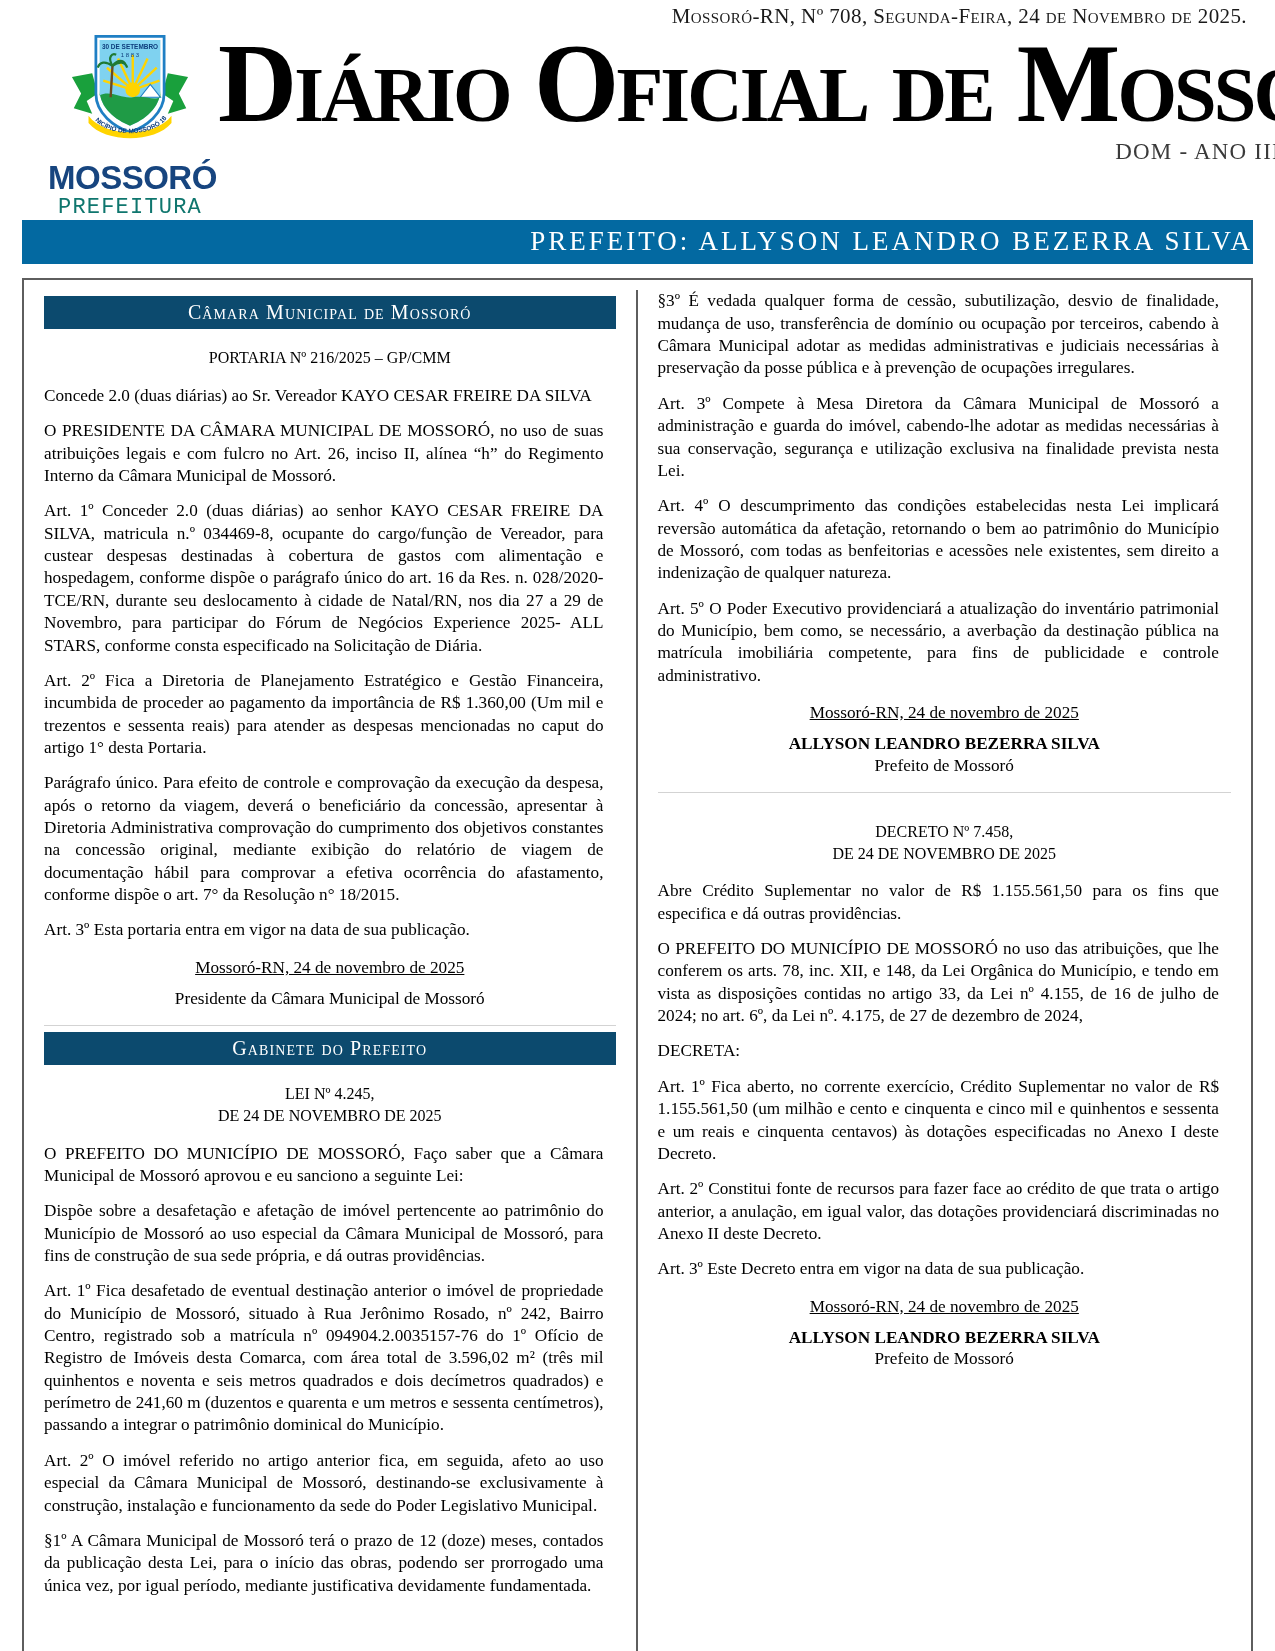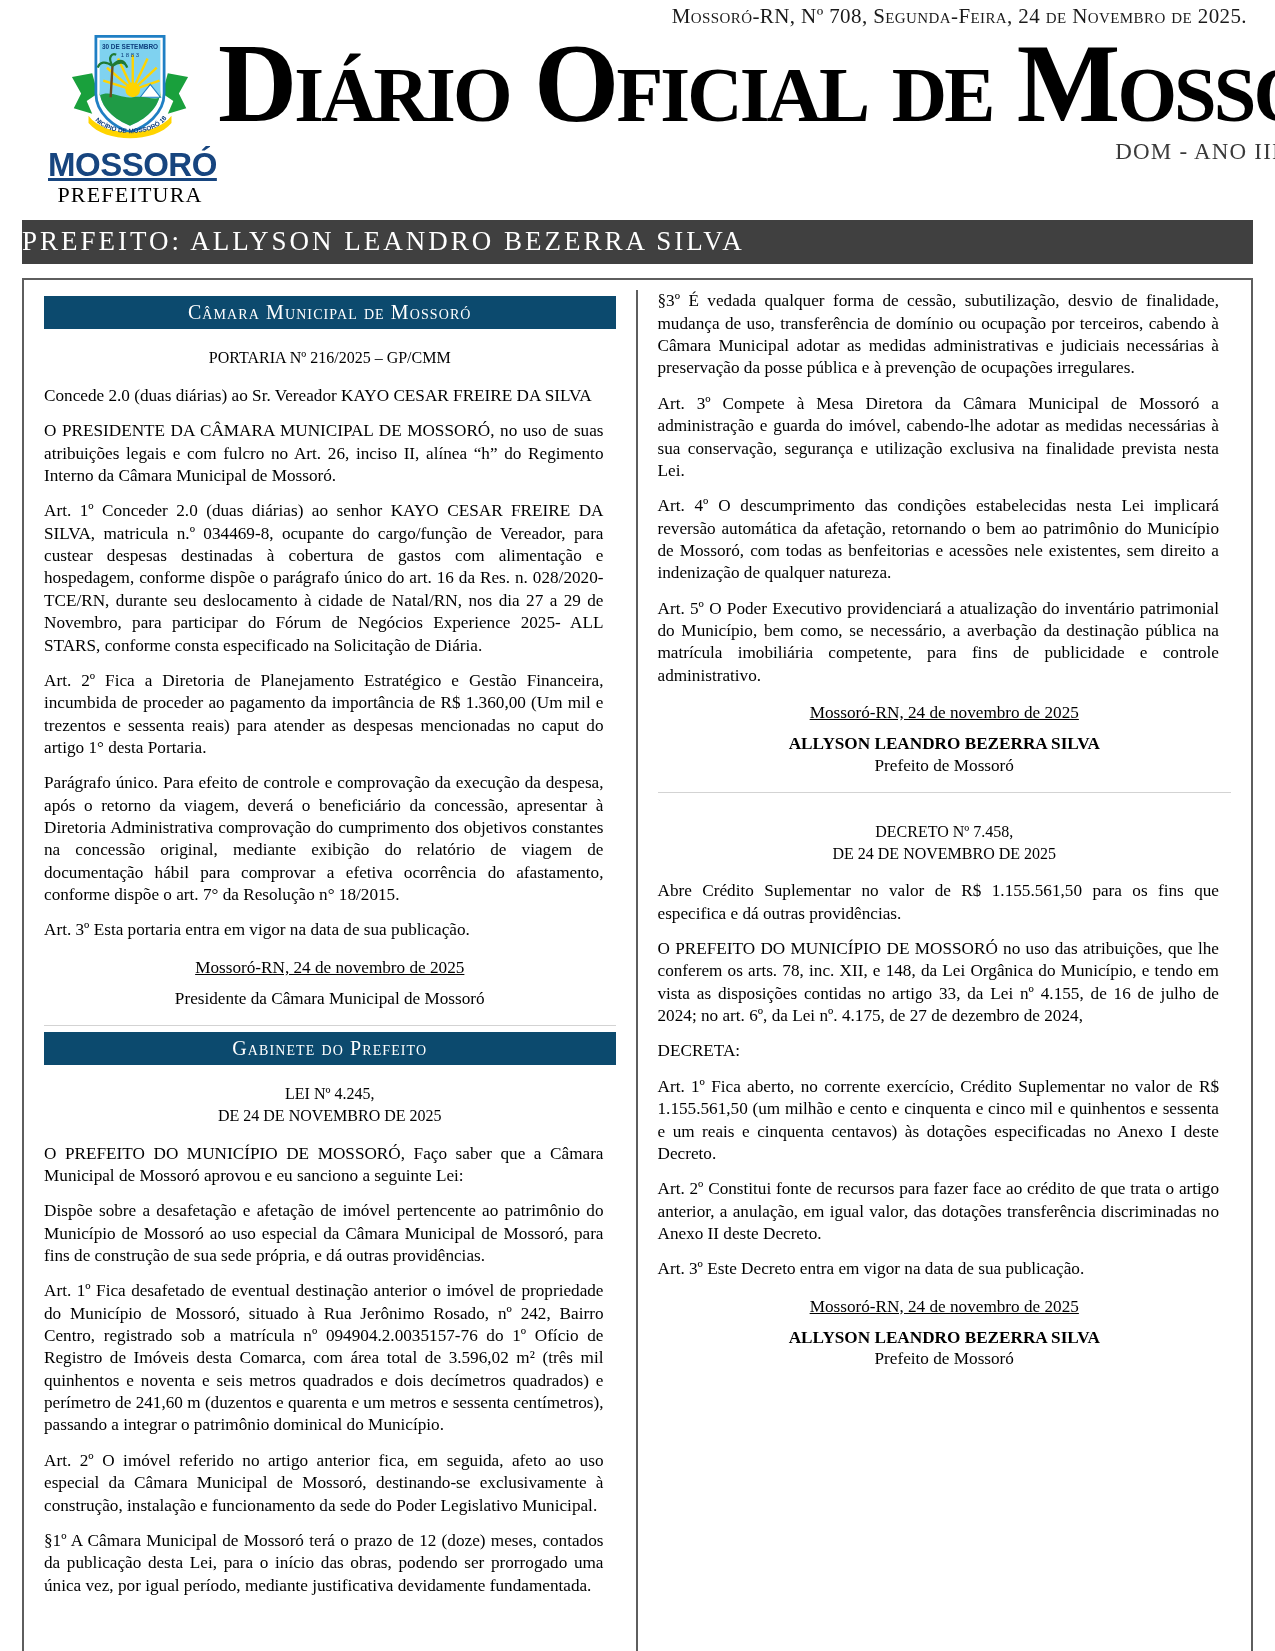--- a/index.html
+++ b/index.html
@@ -48,28 +48,27 @@
     text-align: center;
   }
   .crest { width: 140px; height: 118px; display:block; margin: 0 auto; }
   .logo-word {
     font-family: "Liberation Sans", "DejaVu Sans", sans-serif;
     font-weight: bold;
     font-size: 33px;
     letter-spacing: -0.5px;
     color: #17457f;
     line-height: 1.0;
-    margin-top: 1px;
-    text-decoration: underline;
+    margin-top: 14px;
   }
   .logo-sub {
-    font-family: Liberation Serif, serif;
+    font-family: Liberation Mono, monospace;
     font-size: 22px;
     letter-spacing: 1.2px;
-    color: #000000;
+    color: #0f766e;
     line-height: 1.1;
     margin-top: 2px;
   }
 
   
   .wordmark-block {
     flex: 1 1 auto;
     padding-left: 4px;
     padding-top: 6px;
   }
@@ -94,23 +93,23 @@
     letter-spacing: 1.2px;
     color: #3a3a3a;
     margin-top: 4px;
     padding-right: 4px;
     white-space: nowrap;
   }
 
   
   .prefeito-bar {
     margin: 8px 22px 0 22px;
-    background: #404040;
+    background: #0369a1;
     color: #ffffff;
-    text-align: left;
+    text-align: right;
     font-variant: small-caps;
     font-size: 27px;
     letter-spacing: 3px;
     padding: 7px 0 9px 0;
     line-height: 1.05;
   }
 
   
   .content-frame {
     margin: 14px 22px 0 22px;
@@ -287,20 +286,20 @@
     <hr class="rule">
 
     <div class="doc-title" style="margin-top:28px;">
       <span>DECRETO Nº 7.458,</span><br>
       <span>DE 24 DE NOVEMBRO DE 2025</span>
     </div>
     <p class="body">Abre Crédito Suplementar no valor de R$ 1.155.561,50 para os fins que especifica e dá outras providências.</p>
     <p class="body">O PREFEITO DO MUNICÍPIO DE MOSSORÓ no uso das atribuições, que lhe conferem os arts. 78, inc. XII, e 148, da Lei Orgânica do Município, e tendo em vista as disposições contidas no artigo 33, da Lei nº 4.155, de 16 de julho de 2024; no art. 6º, da Lei nº. 4.175, de 27 de dezembro de 2024,</p>
     <p class="body nojust">DECRETA:</p>
     <p class="body">Art. 1º Fica aberto, no corrente exercício, Crédito Suplementar no valor de R$ 1.155.561,50 (um milhão e cento e cinquenta e cinco mil e quinhentos e sessenta e um reais e cinquenta centavos) às dotações especificadas no Anexo I deste Decreto.</p>
-    <p class="body">Art. 2º Constitui fonte de recursos para fazer face ao crédito de que trata o artigo anterior, a anulação, em igual valor, das dotações transferência discriminadas no Anexo II deste Decreto.</p>
+    <p class="body">Art. 2º Constitui fonte de recursos para fazer face ao crédito de que trata o artigo anterior, a anulação, em igual valor, das dotações providenciará discriminadas no Anexo II deste Decreto.</p>
     <p class="body nojust">Art. 3º Este Decreto entra em vigor na data de sua publicação.</p>
     <div class="sig-date">Mossoró-RN, 24 de novembro de 2025</div>
     <div class="sig-name">ALLYSON LEANDRO BEZERRA SILVA</div>
     <div class="sig-role">Prefeito de Mossoró</div>
 
   </div>
 </div>
 
 </body></html>

